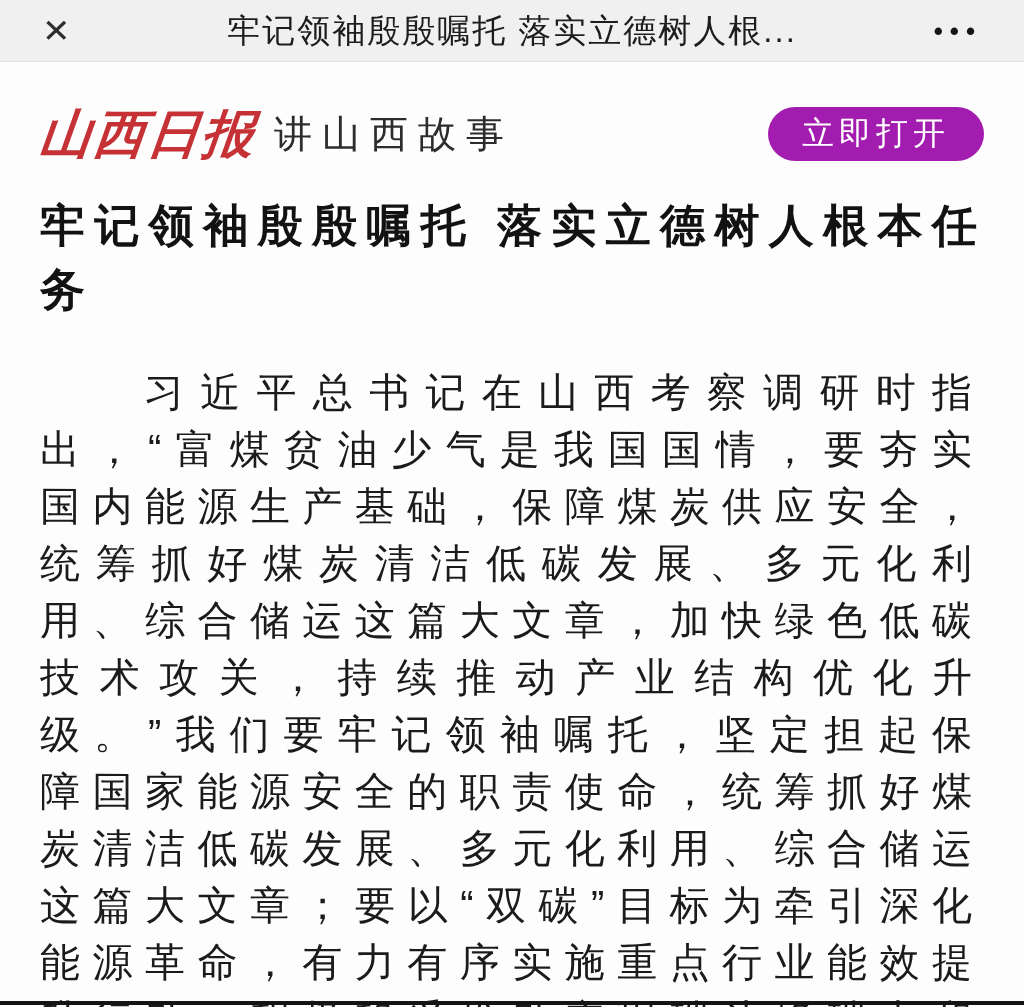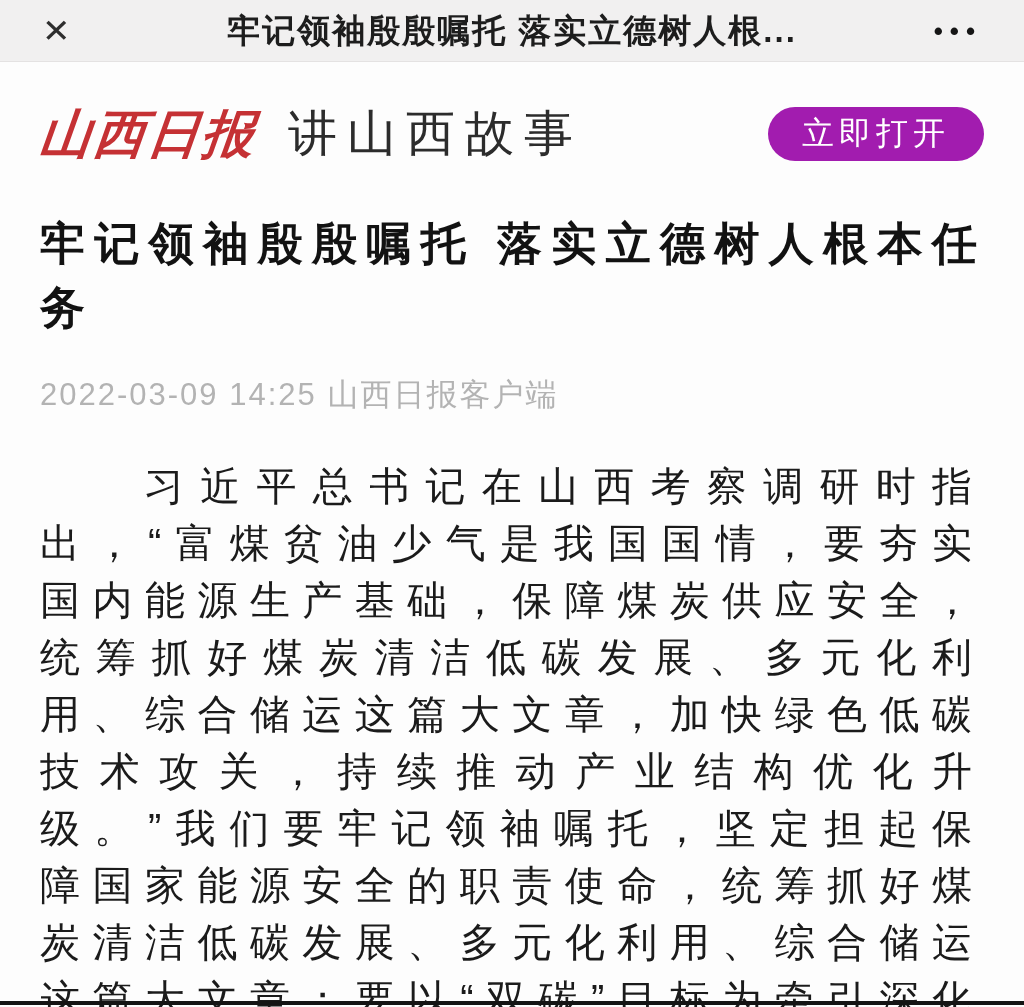--- a/index.html
+++ b/index.html
@@ -35,21 +35,21 @@
     transform: scaleY(0.95);
   }
   .topbar .bar-title {
     position: absolute;
     left: 50%;
     top: 50%;
     transform: translate(-50%, -50%);
     width: 720px;
     text-align: center;
     font-size: 33px;
-    font-weight: 700;
+    font-weight: 400;
     letter-spacing: 2px;
     color: #1d1d1d;
     white-space: nowrap;
     overflow: hidden;
   }
   .topbar .more {
     margin-left: auto;
     font-size: 26px;
     letter-spacing: 7px;
     color: #151515;
@@ -70,22 +70,22 @@
     font-style: italic;
     font-weight: 700;
     font-size: 52px;
     line-height: 1;
     color: #c53134;
     letter-spacing: 2px;
     transform: skewX(-6deg);
     white-space: nowrap;
   }
   .banner .tagline {
-    margin-left: 32px;
-    font-size: 49px;
+    margin-left: 18px;
+    font-size: 38px;
     color: #2c2c2c;
     letter-spacing: 10px;
     font-weight: 500;
     white-space: nowrap;
   }
   .banner .open-btn {
     margin-left: auto;
     background: #a21caf;
     color: #ffffff;
     border: none;
@@ -95,21 +95,21 @@
     font-size: 32px;
     letter-spacing: 5px;
     font-family: inherit;
     cursor: pointer;
     white-space: nowrap;
   }
 
   
   .article { padding: 0 40px; }
   .article-title {
-    margin-top: 46px;
+    margin-top: 28px;
     font-size: 45px;
     font-weight: 700;
     color: #121212;
     line-height: 1.42;
     letter-spacing: 7px;
     text-align: justify;
   }
   .article-meta {
     margin-top: 34px;
     font-size: 31px;
@@ -149,23 +149,18 @@
   </div>
 
   <div class="banner">
     <span class="logo">山西日报</span>
     <span class="tagline">讲山西故事</span>
     <button class="open-btn">立即打开</button>
   </div>
 
   <div class="article">
     <h1 class="article-title">牢记领袖殷殷嘱托 落实立德树人根本任务</h1>
-    <div class="article-meta">
-      <span>2022-03-09 14:25</span>
-      <span> </span>
-      <span>山西日报客户端</span>
-    </div>
     <p class="article-body">习近平总书记在山西考察调研时指出，“富煤贫油少气是我国国情，要夯实国内能源生产基础，保障煤炭供应安全，统筹抓好煤炭清洁低碳发展、多元化利用、综合储运这篇大文章，加快绿色低碳技术攻关，持续推动产业结构优化升级。”我们要牢记领袖嘱托，坚定担起保障国家能源安全的职责使命，统筹抓好煤炭清洁低碳发展、多元化利用、综合储运这篇大文章；要以“双碳”目标为牵引深化能源革命，有力有序实施重点行业能效提升行动，积极稳妥推动实现碳达峰碳中和目标；要全面贯彻党的教育方针，落实立德树人根本任务，发展素质教育，为推动我省资源型经济转型培养专业人才和后备力量。</p>
   </div>
 
   <div class="bottom-line"></div>
 
 </div>
 
 </body></html>

